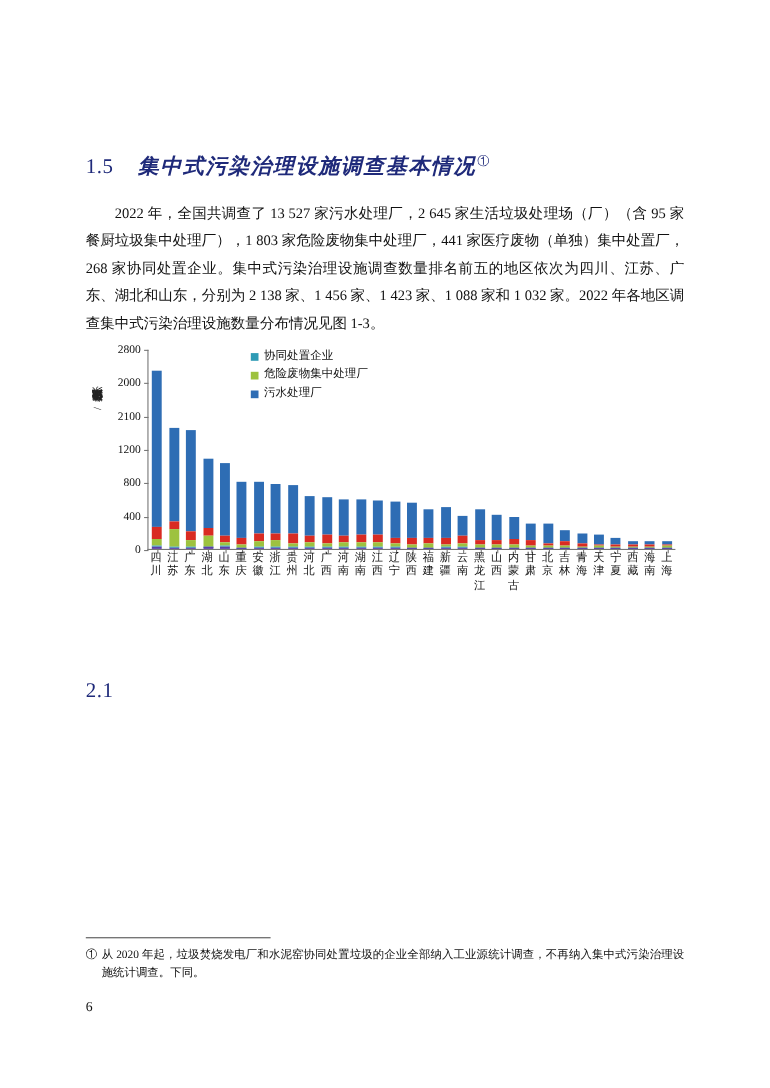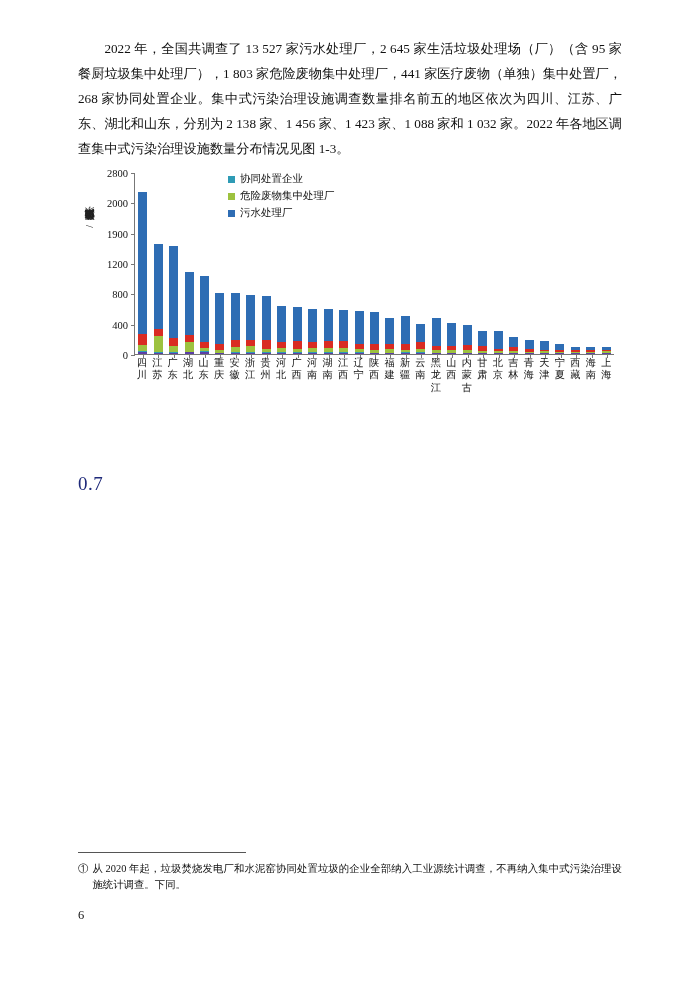--- a/index.html
+++ b/index.html
@@ -253,34 +253,38 @@
     font-family: "Liberation Serif", serif;
   }
 </style>
 </head>
 <body>
 
 <div class="page">
 
   <div class="content">
 
-
-    <p class="para" style="margin-top:36px; margin-bottom:0;">2022 年，全国共调查了 13 527 家污水处理厂，2 645 家生活垃圾处理场（厂）（含 95 家餐厨垃圾集中处理厂），1 803 家危险废物集中处理厂，441 家医疗废物（单独）集中处置厂，268 家协同处置企业。集中式污染治理设施调查数量排名前五的地区依次为四川、江苏、广东、湖北和山东，分别为 2 138 家、1 456 家、1 423 家、1 088 家和 1 032 家。2022 年各地区调查集中式污染治理设施数量分布情况见图 1-3。</p>
+    <div class="section-heading" style="margin-top:138px;">
+      <span class="num">1.5</span>
+      <span class="title"><span>集中式污染治理设施调查基本情况</span><span class="fn-mark">①</span></span>
+    </div>
+
+    <p class="para" style="margin-top:17px; margin-bottom:0;">2022 年，全国共调查了 13 527 家污水处理厂，2 645 家生活垃圾处理场（厂）（含 95 家餐厨垃圾集中处理厂），1 803 家危险废物集中处理厂，441 家医疗废物（单独）集中处置厂，268 家协同处置企业。集中式污染治理设施调查数量排名前五的地区依次为四川、江苏、广东、湖北和山东，分别为 2 138 家、1 456 家、1 423 家、1 088 家和 1 032 家。2022 年各地区调查集中式污染治理设施数量分布情况见图 1-3。</p>
 
     <div class="figure-wrap">
       <div class="chart">
 
         <div class="y-axis-title">集中式污染治理设施数/家</div>
 
         <div class="y-labels">
             <div class="y-lab" style="top: 186px;">0</div>
             <div class="y-lab" style="top: 155.667px;">400</div>
             <div class="y-lab" style="top: 125.333px;">800</div>
             <div class="y-lab" style="top: 95px;">1200</div>
-            <div class="y-lab" style="top: 64.6667px;">1900</div>
+            <div class="y-lab" style="top: 64.6667px;">2100</div>
             <div class="y-lab" style="top: 34.3333px;">2000</div>
             <div class="y-lab" style="top: 4px;">2800</div>
           </div>
 
         <div class="plot">
           <div class="bars">
               <div class="barslot">
                 <div class="bar">
                   <div class="seg" style="background: rgb(91, 63, 168); height: 1.97167px;"></div>
                   <div class="seg" style="background: rgb(46, 155, 181); height: 1.51667px;"></div>
@@ -710,21 +714,21 @@
             </div>
             <div class="x-slot">
               <div class="x-lab">上海</div>
             </div>
           </div>
       </div>
 
     </div>
 
     <div class="section-heading" style="margin-top:42px;">
-      <span class="num">0.7</span>
+      <span class="num">2.1</span>
     </div>
 
 
   </div>
 
   <div class="footnote">
     <div class="fn-rule"></div>
     <div class="fn-text">
       <span class="fn-num">①</span>
       <span>从 2020 年起，垃圾焚烧发电厂和水泥窑协同处置垃圾的企业全部纳入工业源统计调查，不再纳入集中式污染治理设施统计调查。下同。</span>

